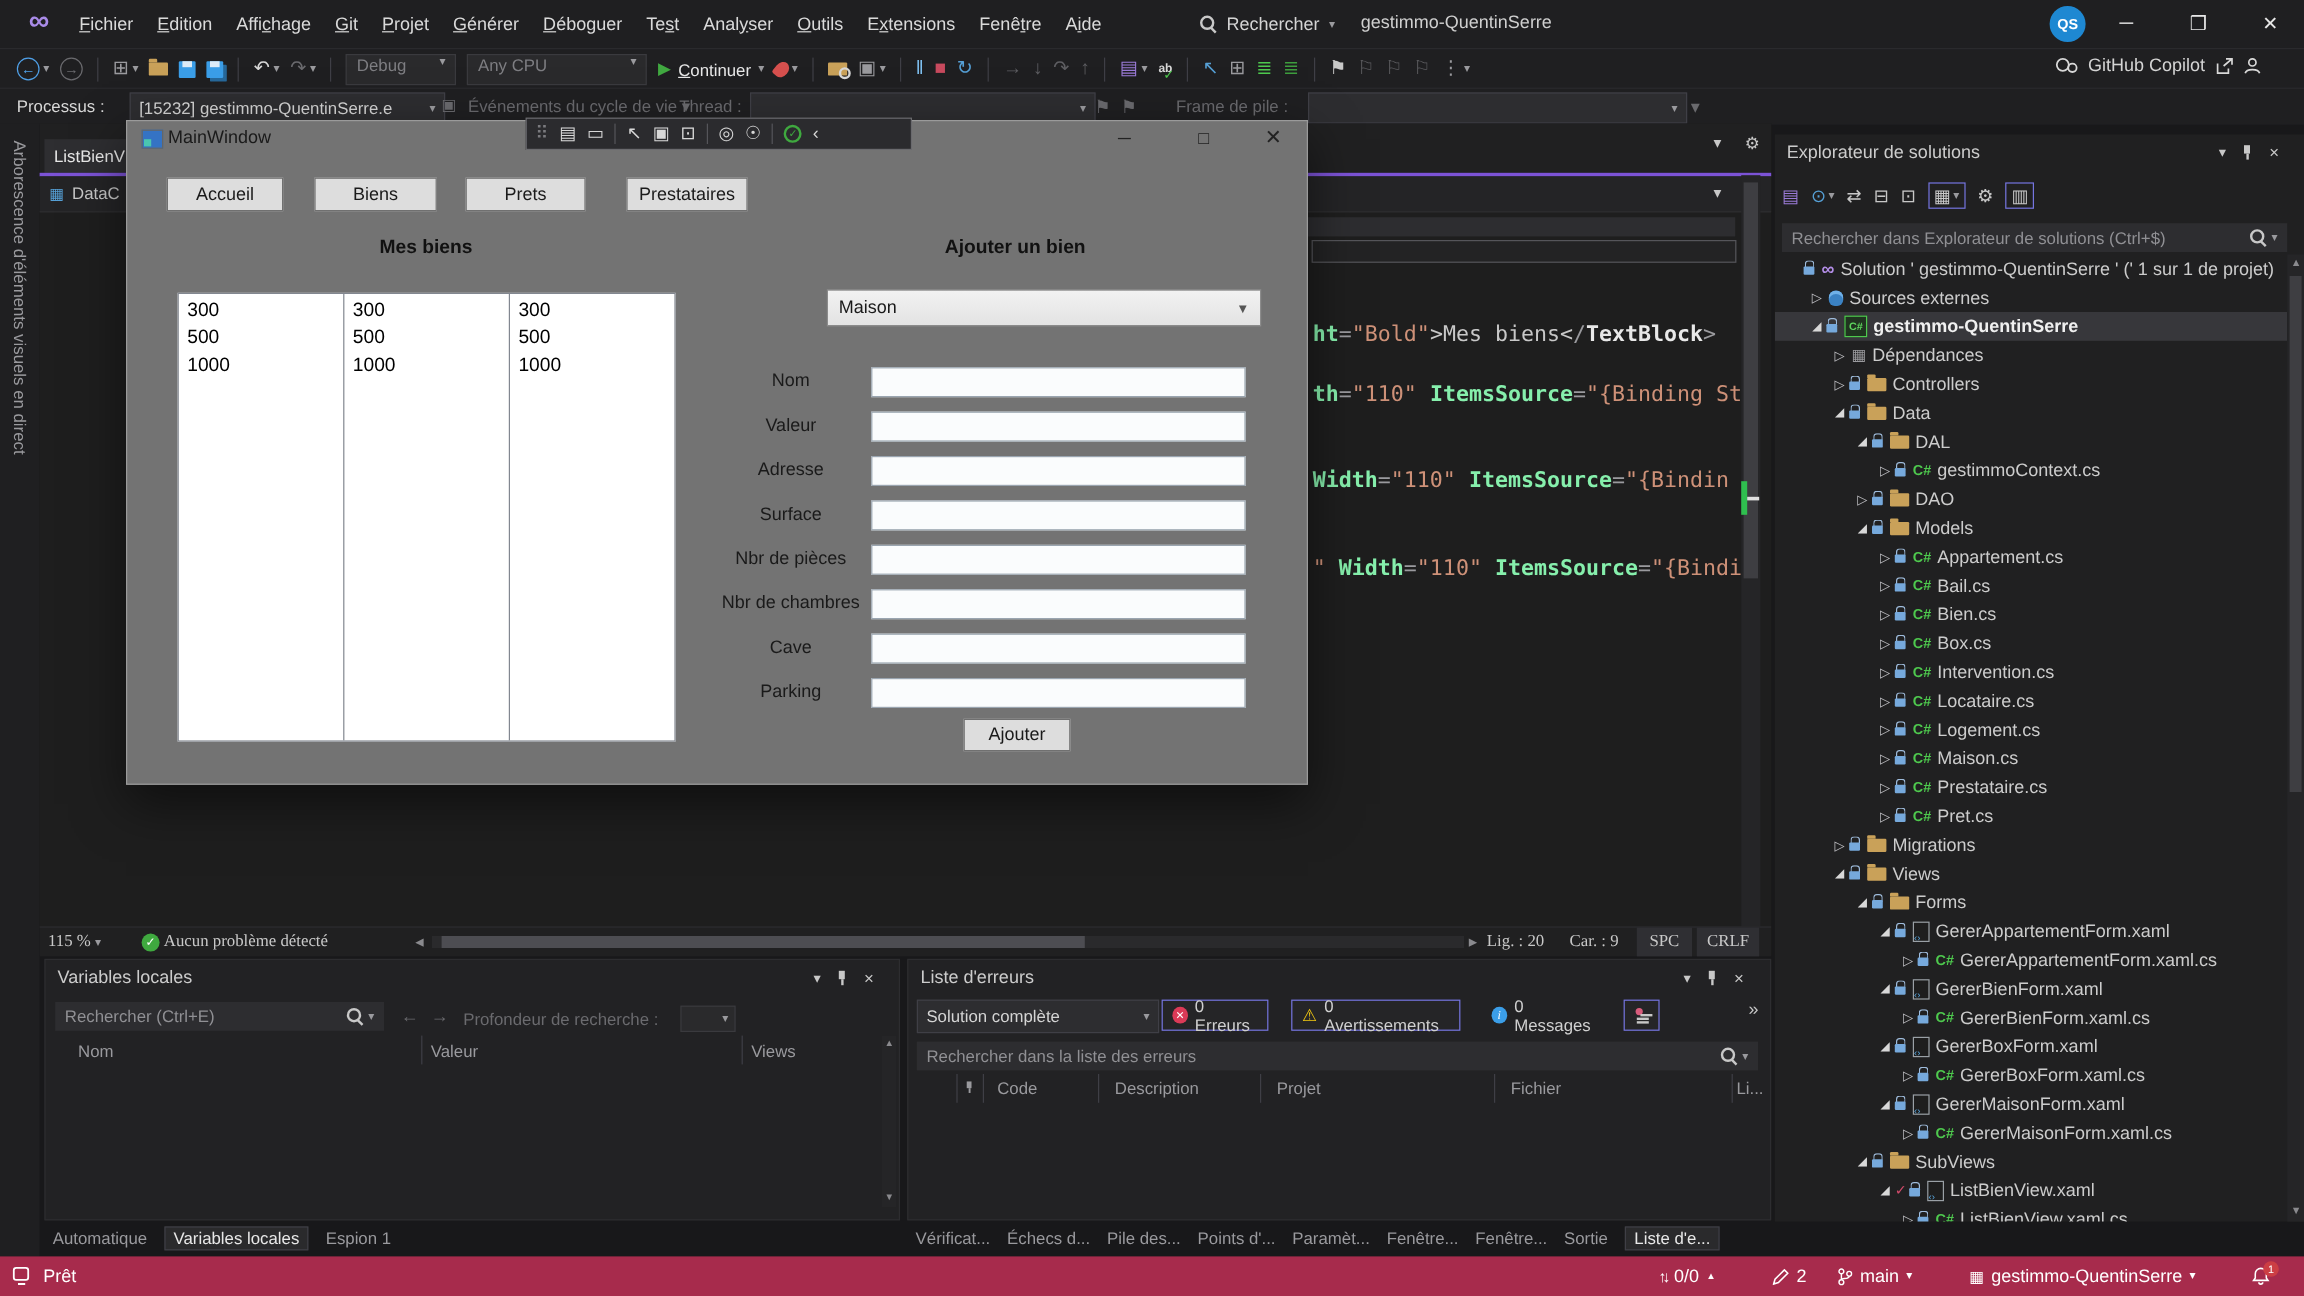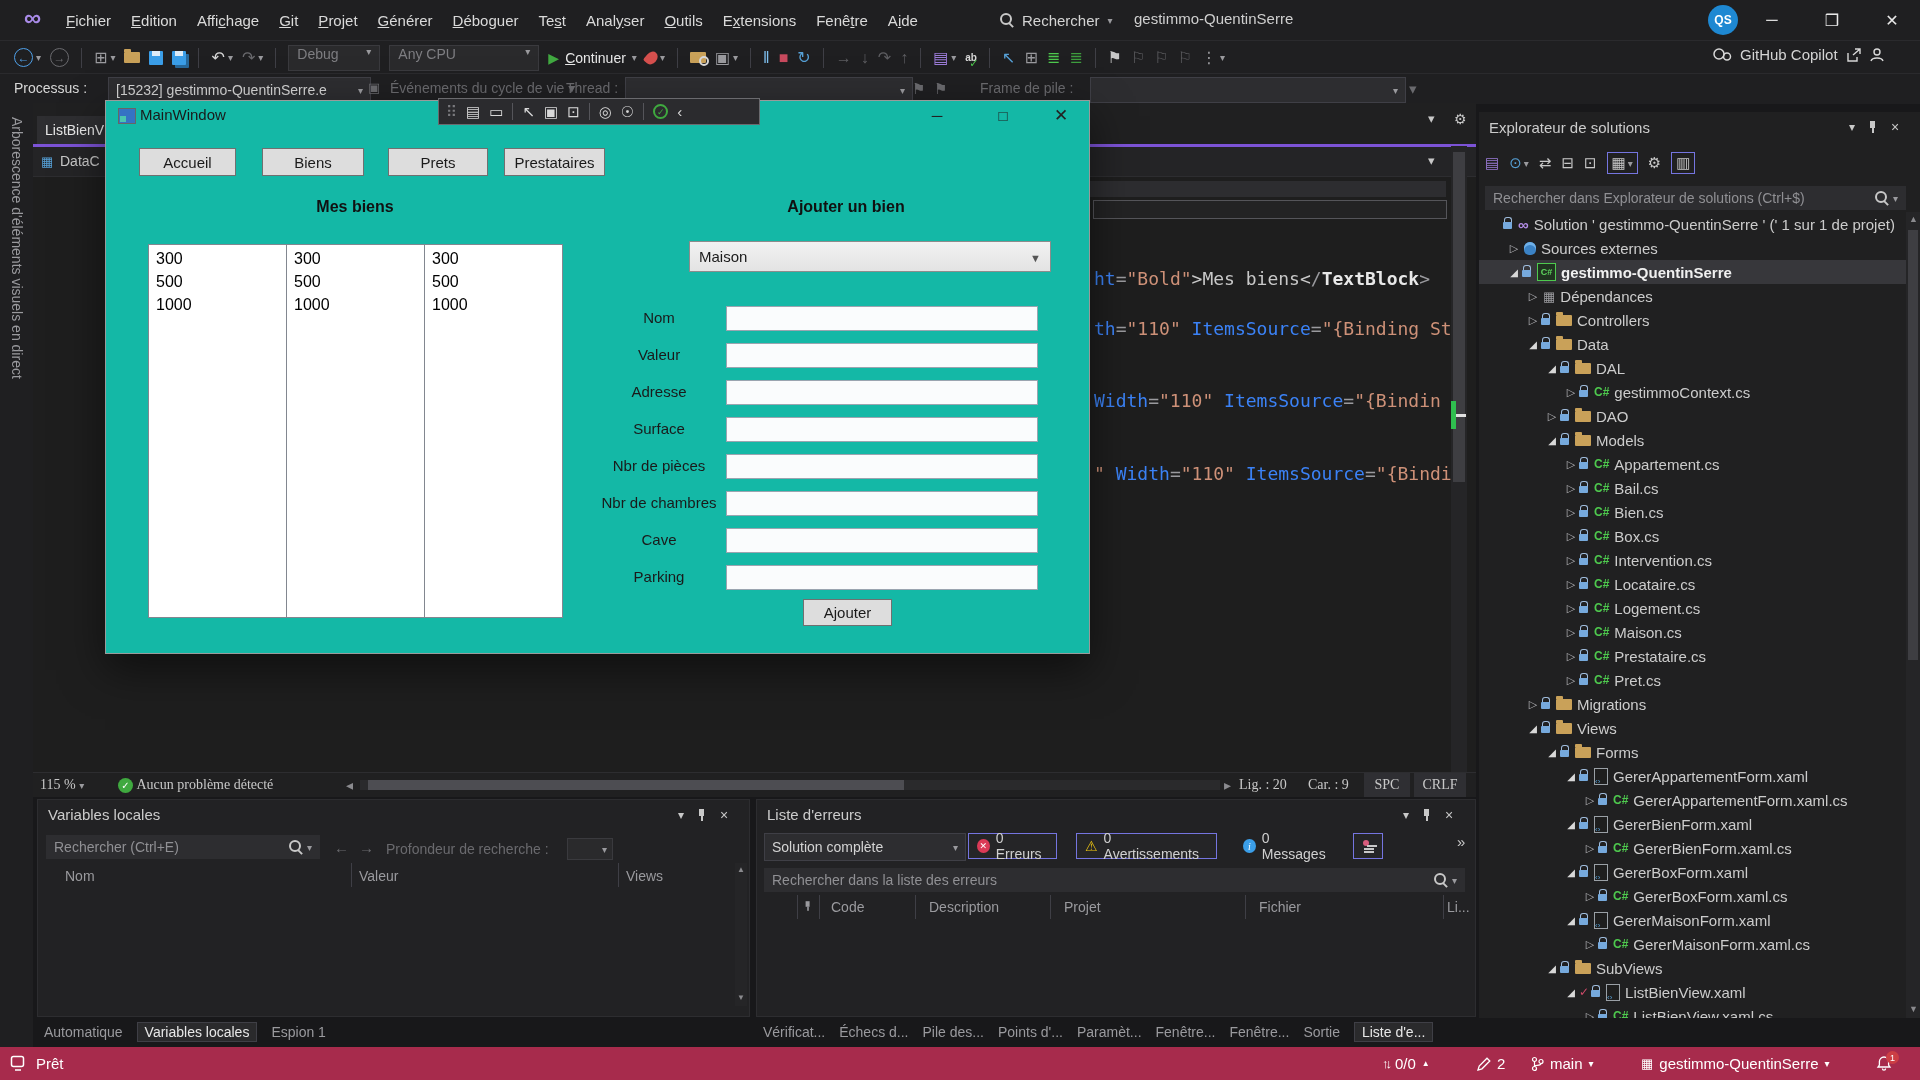--- a/index.html
+++ b/index.html
@@ -60,38 +60,38 @@
   #doc-tab{position:absolute;left:4px;top:13px;width:72px;height:28px;background:#2E2E31;color:#E8E8E8;font-size:14px;
            display:flex;align-items:center;padding-left:8px;overflow:hidden;white-space:nowrap;}
   #accentline{position:absolute;left:0;top:41px;width:1443px;height:3px;background:#7C53D6;}
   #breadcrumb{position:absolute;left:0;top:44px;width:1443px;height:29px;background:#242426;border-bottom:1px solid #2D2D30;}
   .bc-ic{position:absolute;left:8px;top:7px;color:#56A0D6;font-size:13px;}
   #breadcrumb-text{position:absolute;left:27px;top:6px;color:#C8C8C8;font-size:14px;width:45px;overflow:hidden;white-space:nowrap;}
   .tw-icon{position:absolute;top:8px;color:#C8C8C8;font-size:13px;}
   #band1{position:absolute;left:1057px;top:78px;width:356px;height:16px;background:#2D2D30;}
   #band2{position:absolute;left:1060px;top:97px;width:352px;height:17px;background:#232324;border:1px solid #55555A;}
   .cline{position:absolute;left:1061px;white-space:pre;font-family:"DejaVu Sans Mono",monospace;font-size:18px;line-height:24px;}
-  .ck-a{color:#3b82f6;font-weight:normal;}
+  .ck-a{color:#86efac;font-weight:bold;}
   .ck-s{color:#CE9178;}
   .ck-p{color:#C8C8C8;}
   .ck-t{color:#E8E8E8;font-weight:bold;}
   .ck-o{color:#9A9A9E;}
   #vscroll{position:absolute;left:1418px;top:43px;width:16px;height:626px;background:#252527;}
   #vthumb{position:absolute;left:2px;top:6px;width:12px;height:330px;background:#3E3E42;}
   #greenmark{position:absolute;left:0;top:255px;width:5px;height:28px;background:#2FBF4F;}
   #whitemark{position:absolute;left:5px;top:268px;width:10px;height:3px;background:#E0E0E0;}
   #ed-bottom{position:absolute;left:0;top:669px;width:1443px;height:24px;background:#202021;border-top:1px solid #2D2D30;font-size:14px;color:#C8C8C8;}
   .okcirc{width:15px;height:15px;border-radius:50%;background:#3FA93F;color:#fff;display:inline-flex;align-items:center;justify-content:center;font-size:10px;}
   #hscroll{position:absolute;left:327px;top:7px;width:860px;height:10px;background:#2A2A2C;}
   #hthumb{position:absolute;left:8px;top:0;width:536px;height:10px;background:#4D4D52;}
   .statcell{position:absolute;top:0;height:24px;display:flex;align-items:center;justify-content:center;font-family:Liberation Serif, serif;}
   .statbox{background:#2F2F33;}
 
   
-  #app-window{position:absolute;left:105px;top:100px;width:983px;height:552px;background:#14b8a6;border:1px solid #9A9A9A;
+  #app-window{position:absolute;left:105px;top:100px;width:983px;height:552px;background:#737373;border:1px solid #9A9A9A;
               box-shadow:0 16px 40px rgba(0,0,0,0.5);color:#1A1A1A;}
   #mw-icon{position:absolute;left:12px;top:7px;width:16px;height:14px;background:#3573C4;border:1px solid #666;}
   #mw-icon::after{content:"";position:absolute;left:1px;bottom:1px;width:6px;height:6px;background:#4AC6B0;}
   #mw-title{position:absolute;left:34px;top:5px;font-size:15px;color:#1A1A1A;}
   .mwctl{position:absolute;top:2px;width:30px;height:24px;display:flex;align-items:center;justify-content:center;color:#222;font-size:15px;}
   .wpfbtn{position:absolute;background:#DDDDDD;border:1px solid #707070;display:flex;align-items:center;justify-content:center;font-size:15px;color:#1A1A1A;}
   .mw-header{position:absolute;font-weight:bold;font-size:16px;color:#111;text-align:center;}
   #mw-lists{position:absolute;left:42px;top:143px;width:413px;height:372px;background:#fff;border:1px solid #828790;}
   .ldiv{position:absolute;top:0;width:1px;height:372px;background:#828790;}
   .lcol{position:absolute;top:3px;width:130px;display:flex;flex-direction:column;}
@@ -444,21 +444,21 @@
       </div>
     <div id="mw-combo">
       <span>Maison</span>
       <span class="arrow">▼</span>
     </div>
     <div id="mw-form"></div>
     <div class="wpfbtn" id="mw-submit">Ajouter</div>
   <div class="wpfbtn" style="left: 33px; top: 47px; width: 95px; height: 26px;">Accueil</div>
       <div class="wpfbtn" style="left: 156px; top: 47px; width: 100px; height: 26px;">Biens</div>
       <div class="wpfbtn" style="left: 282px; top: 47px; width: 98px; height: 26px;">Prets</div>
-      <div class="wpfbtn" style="left: 398px; top: 47px; width: 99px; height: 26px;">Prestataires</div>
+      <div class="wpfbtn" style="left: 416px; top: 47px; width: 99px; height: 26px;">Prestataires</div>
       <div class="flabel" style="top: 208px;">Nom</div>
       <div class="finput" style="top: 205px;"></div>
       <div class="flabel" style="top: 245px;">Valeur</div>
       <div class="finput" style="top: 242px;"></div>
       <div class="flabel" style="top: 282px;">Adresse</div>
       <div class="finput" style="top: 279px;"></div>
       <div class="flabel" style="top: 319px;">Surface</div>
       <div class="finput" style="top: 316px;"></div>
       <div class="flabel" style="top: 356px;">Nbr de pièces</div>
       <div class="finput" style="top: 353px;"></div>

